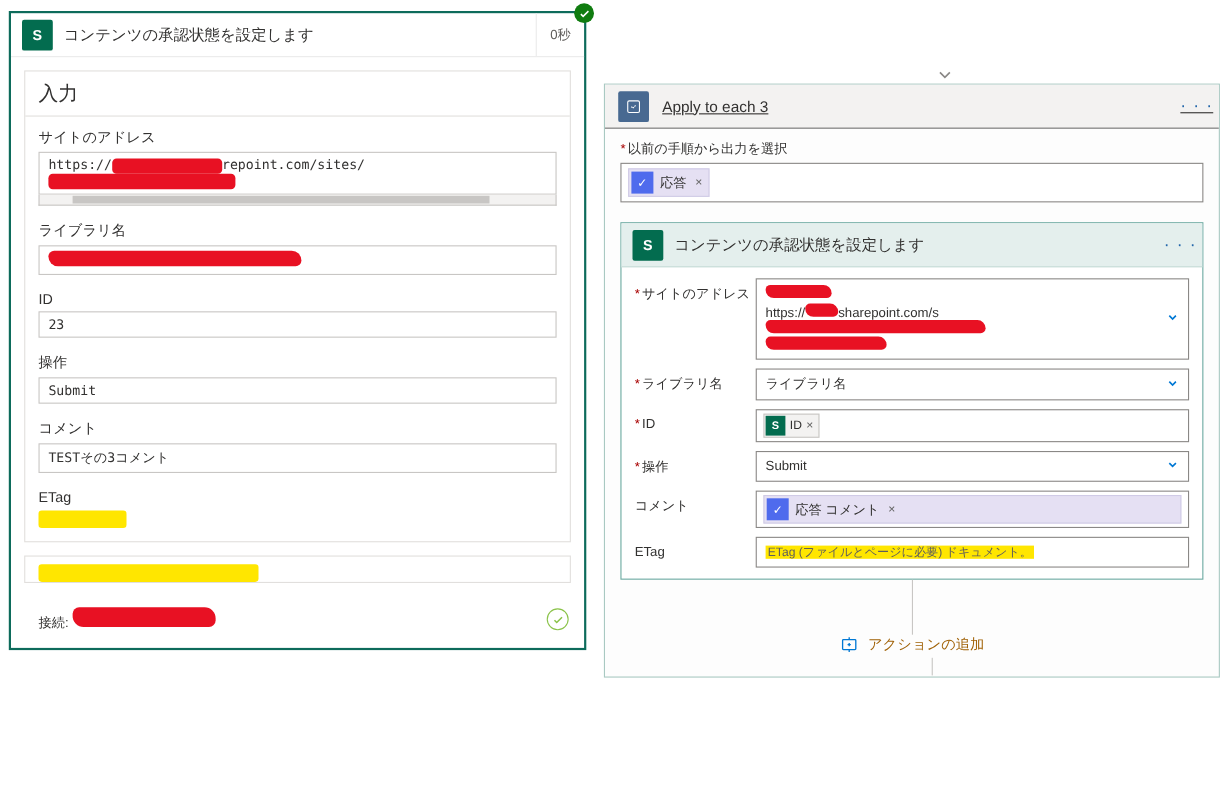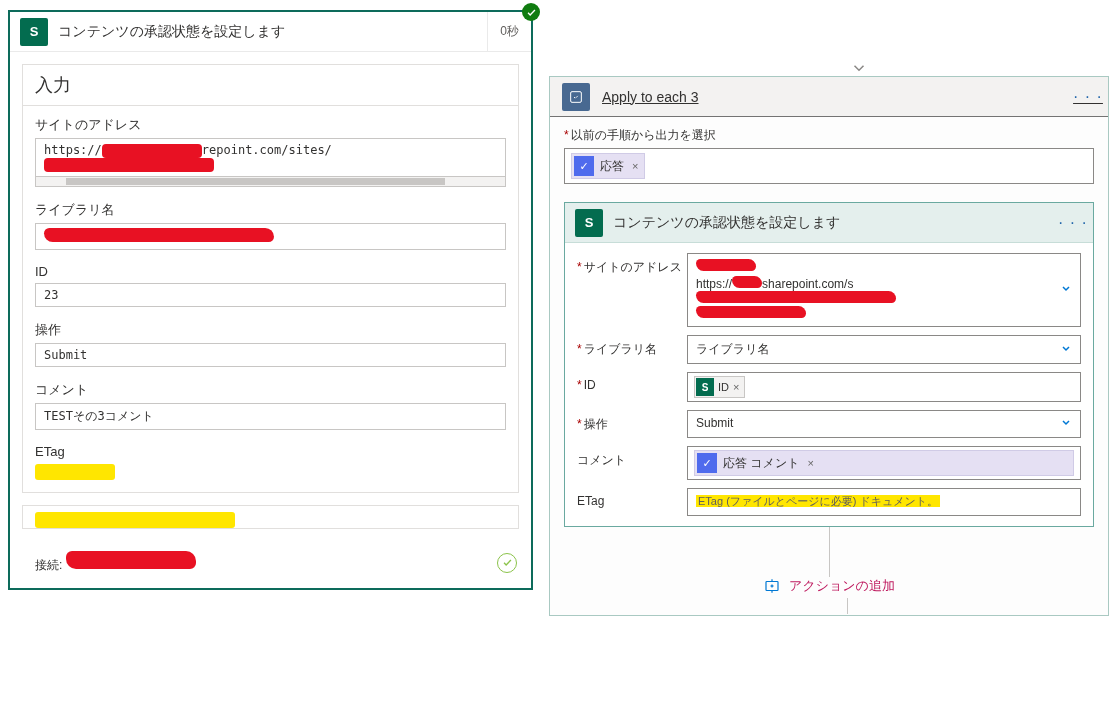--- a/index.html
+++ b/index.html
@@ -253,21 +253,21 @@
   }
   .arrow-gap::before {
     content:"";
     position:absolute; left:50%; top:0; bottom:0;
     border-left:1px solid #c8c6c4;
   }
 
   .add-action {
     display:flex; align-items:center; justify-content:center;
     gap:8px;
-    color:#be185d;
+    color:#a16207;
     font-size:13px;
     cursor:pointer;
     padding-bottom:4px;
   }
   .add-action svg { width:18px; height:18px; stroke:#0078d4; fill:none; stroke-width:1.6; }
 
   .connector-below {
     position:absolute;
     left:847px; top:598px;
     height:16px;

